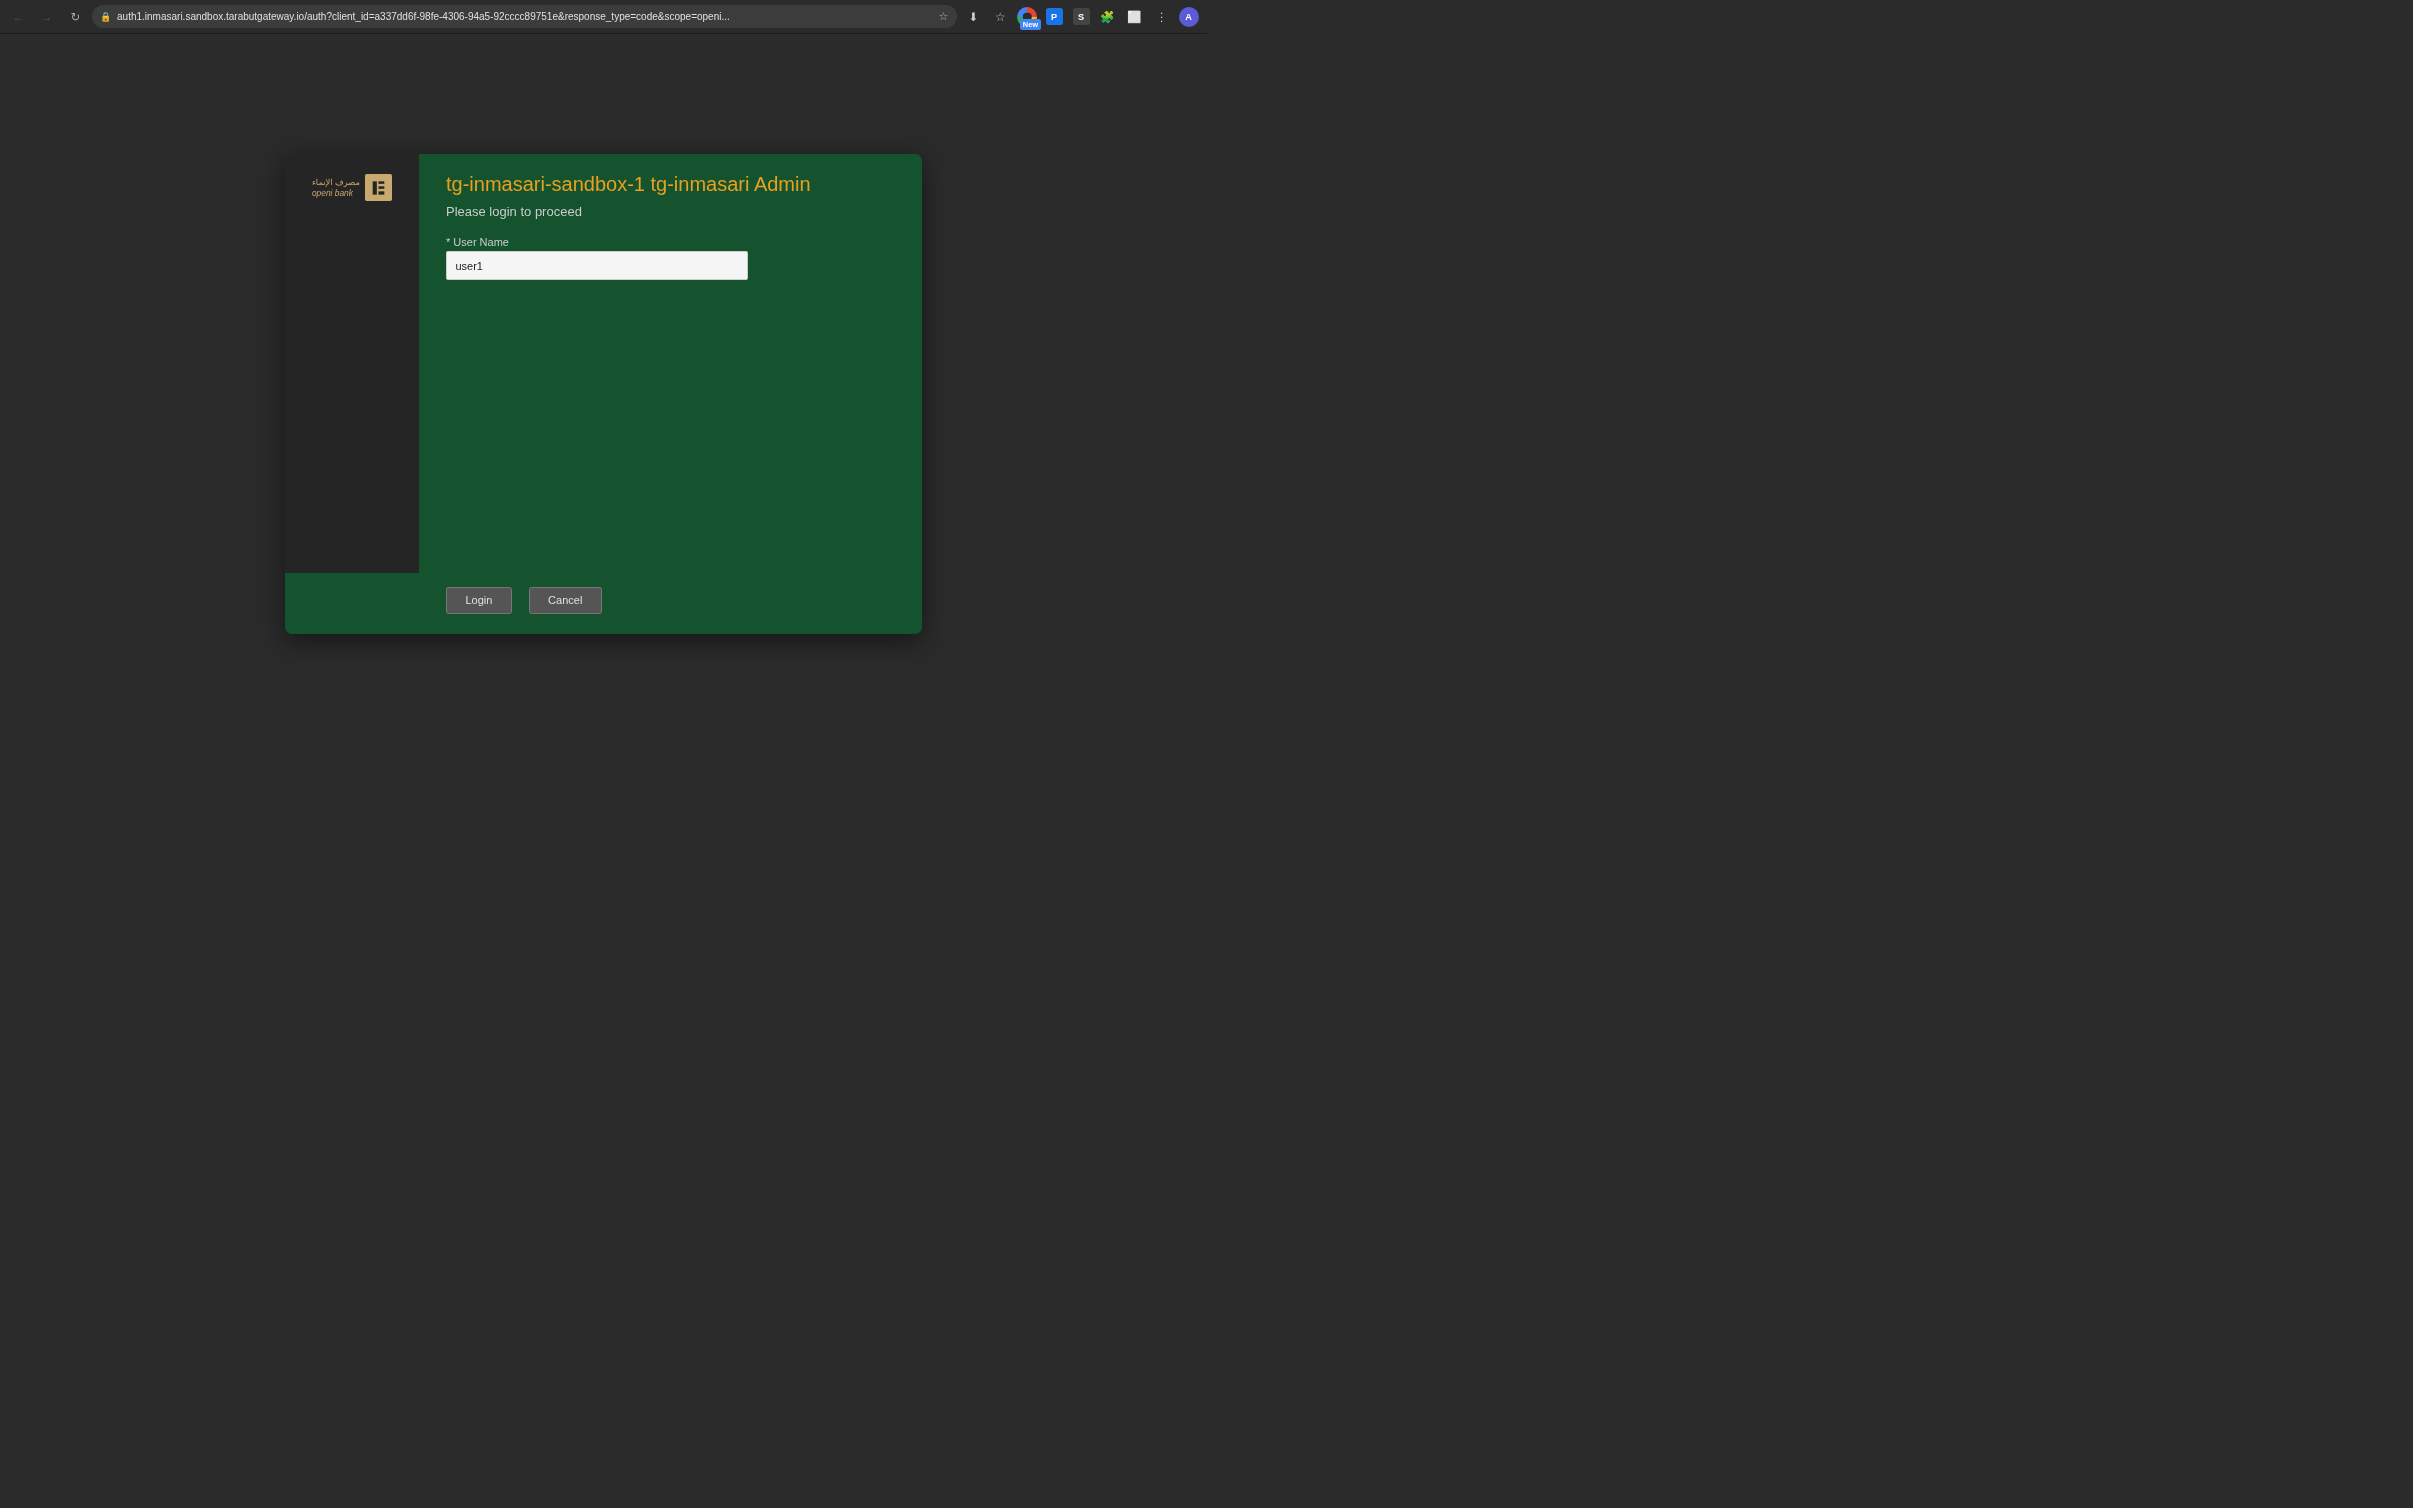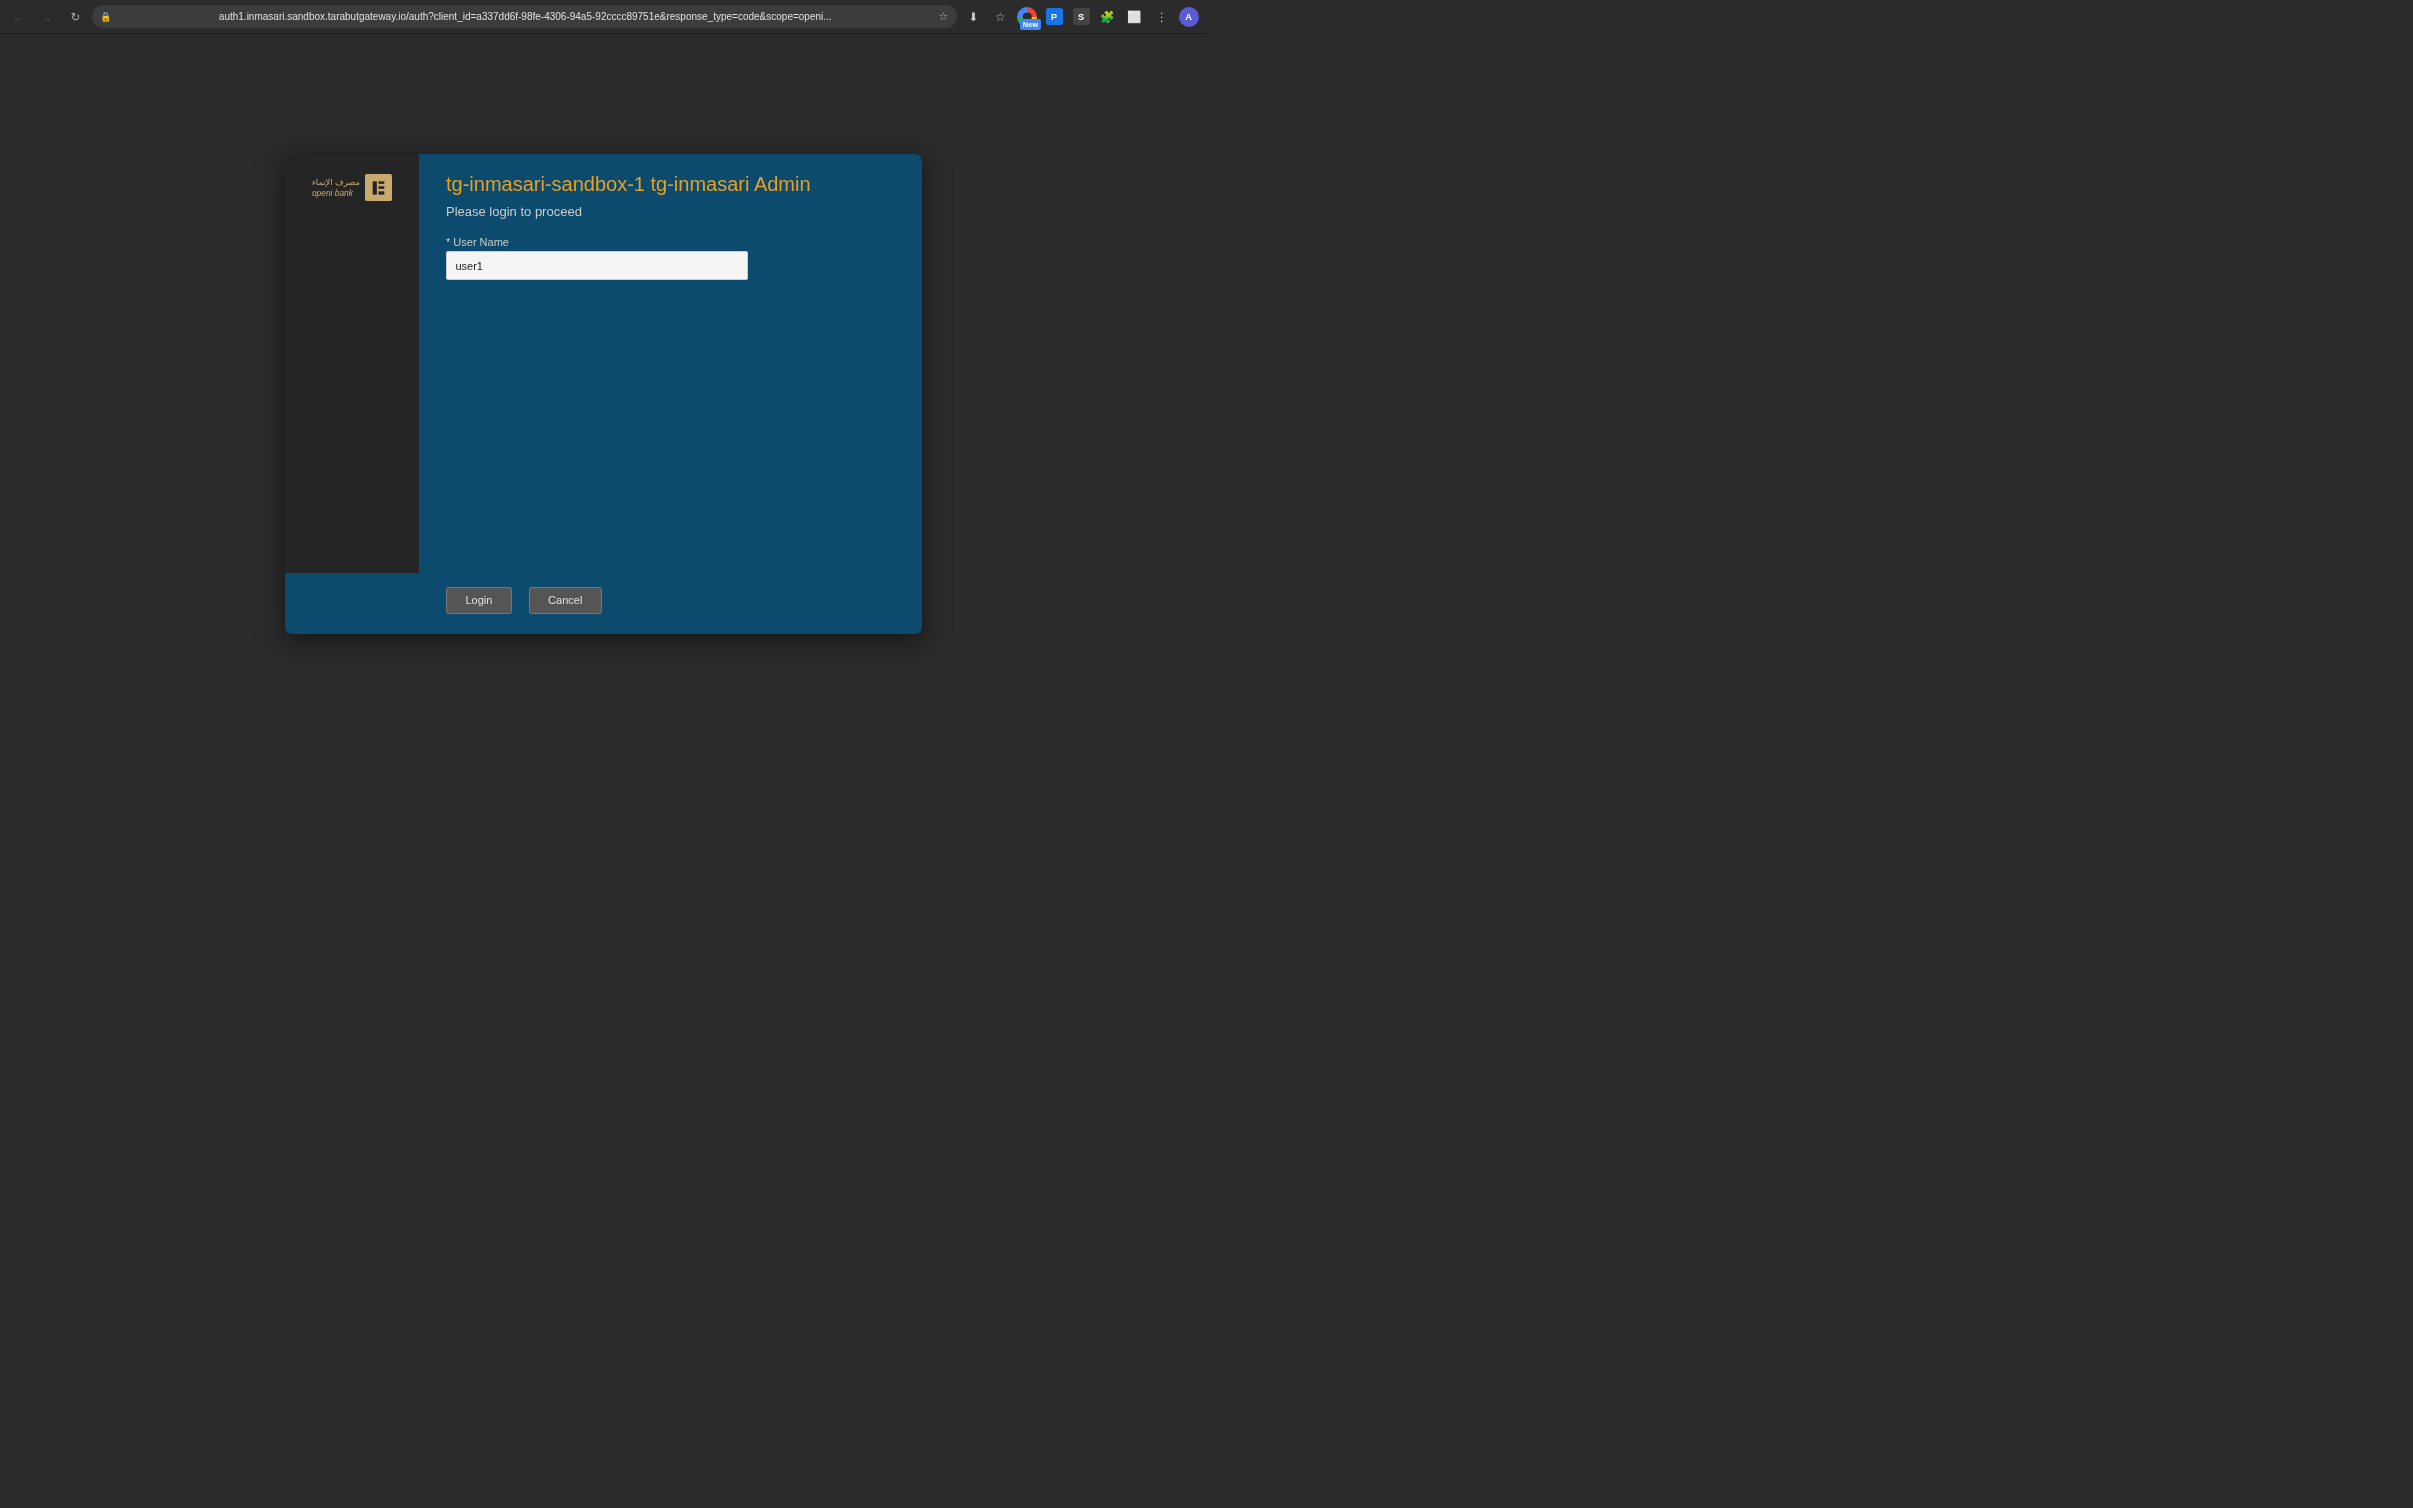--- a/index.html
+++ b/index.html
@@ -159,21 +159,20 @@
       color: #aaa;
       font-size: 9.2px;
     }
 
     .url-text {
       flex: 1;
       overflow: hidden;
       text-overflow: ellipsis;
       white-space: nowrap;
       color: #e0e0e0;
-      text-align: center;
     }
 
     .url-star {
       color: #aaa;
       font-size: 11px;
     }
 
     .toolbar-icons {
       display: flex;
       align-items: center;
@@ -253,21 +252,21 @@
       flex: 1;
       background: #2b2b2b;
       display: flex;
       align-items: center;
       justify-content: center;
       overflow: auto;
     }
 
     
     .login-dialog {
-      background: #0c4a6e;
+      background: #14532d;
       border-radius: 6.7px;
       width: 637px;
       min-height: 469px;
       display: flex;
       flex-direction: column;
       box-shadow: 0 6.7px 27px rgba(0,0,0,0.5);
       overflow: hidden;
       position: relative;
     }
 

